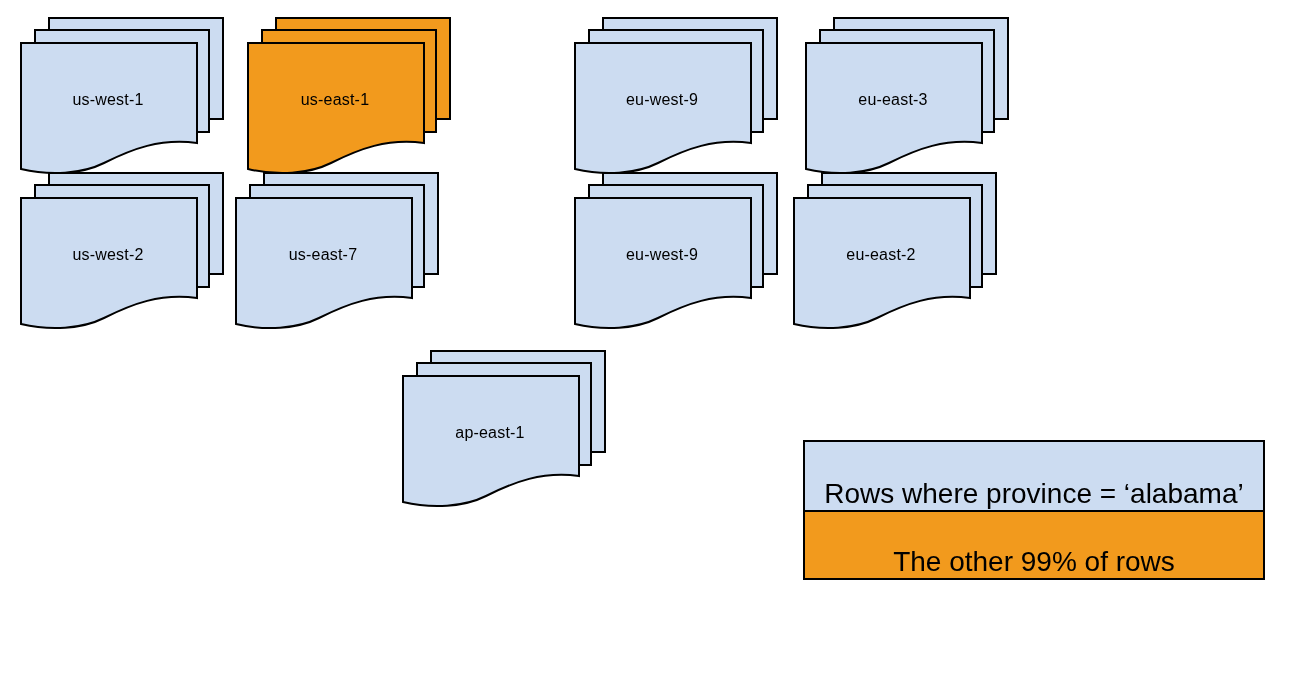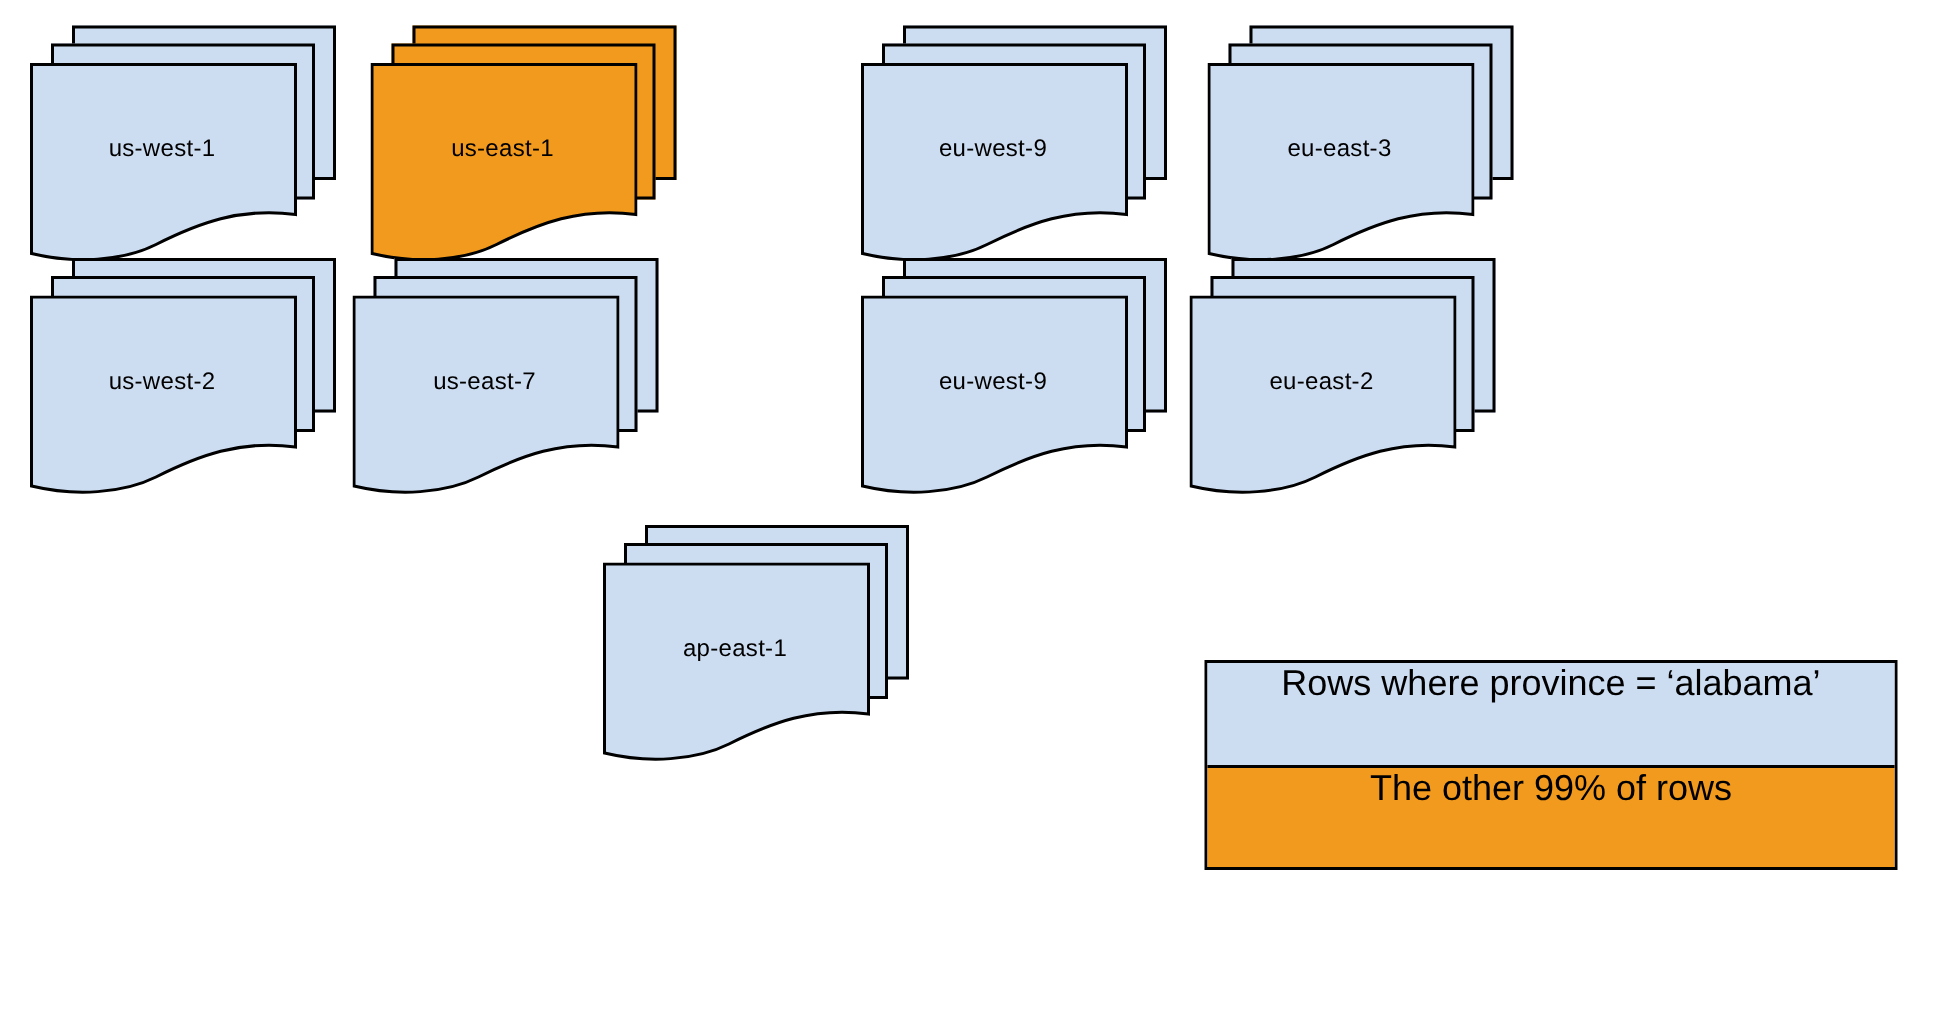--- a/index.html
+++ b/index.html
@@ -24,21 +24,21 @@
     display:flex;align-items:center;justify-content:center;
     font-size:16px;letter-spacing:0.2px;
   }
   
   .legend{
     position:absolute;left:803px;top:440px;width:462px;height:140px;
     box-sizing:border-box;border:2px solid var(--border);
   }
   .legend-row{
     box-sizing:border-box;width:100%;height:50%;
-    display:flex;align-items:flex-start;justify-content:center;font-size:24px;
+    display:flex;align-items:flex-end;justify-content:center;font-size:28px;
   }
   .legend-row.blue{background:var(--region_blue);}
   .legend-row.orange{background:var(--highlight_orange);border-top:2px solid var(--border);}
 </style>
 </head>
 <body>
 
 <div class="canvas">
 
   <div class="stack blue" style="left:20px;top:17px">

